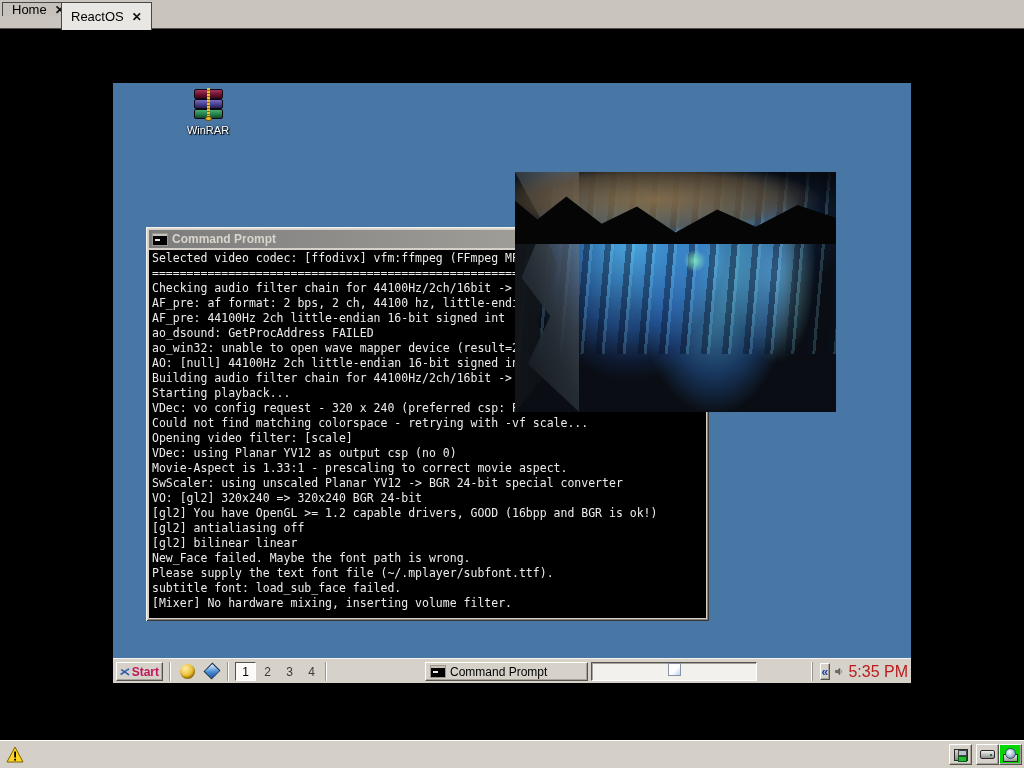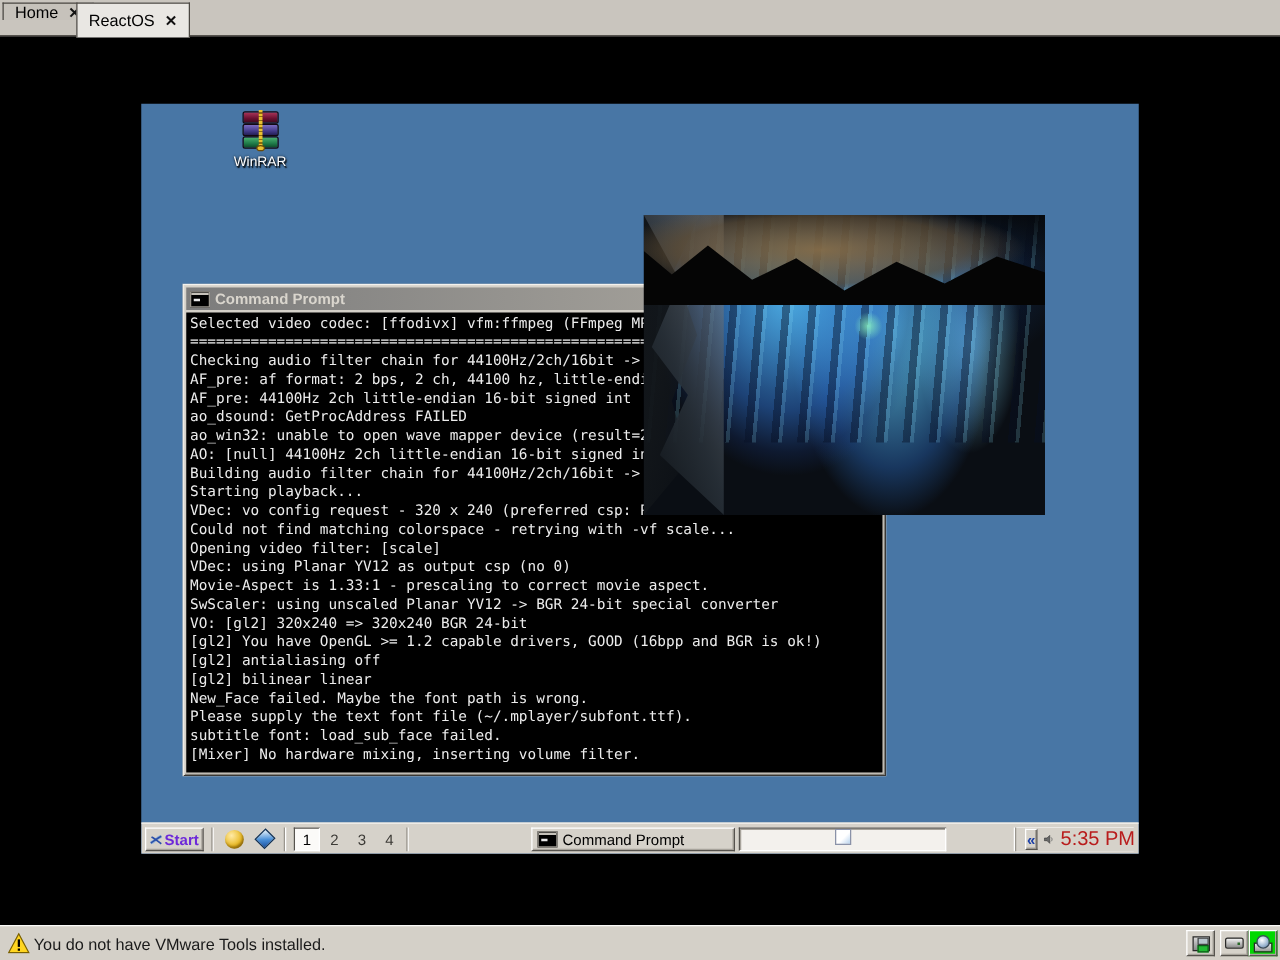--- a/index.html
+++ b/index.html
@@ -64,21 +64,21 @@
       clip-path:polygon(0 0,100% 0,55% 18%,95% 40%,50% 62%,80% 82%,0 100%); }
   .v-rock-r { left:auto; right:0; width:20%; background:linear-gradient(250deg, rgba(130,140,150,.55) 10%, rgba(40,48,56,.9) 55%, rgba(12,16,20,.95));
       clip-path:polygon(100% 0,0 0,45% 22%,10% 44%,55% 60%,20% 80%,100% 100%); }
   .v-top { height:16%; background:linear-gradient(rgba(6,9,13,.9), rgba(6,9,13,0)); }
 
   
   #taskbar { left:0; top:575px; width:798px; height:25px; background:#d6d2ca; border-top:1px solid #f6f4f0; z-index:10; }
   .raised { border:1px solid; border-color:#ffffff #56534e #56534e #ffffff; box-shadow:inset -1px -1px 0 #a7a39b; background:#d6d2ca; }
   .sunken { border:1px solid; border-color:#56534e #ffffff #ffffff #56534e; box-shadow:inset 1px 1px 0 #a7a39b; }
   #startbtn { left:3px; top:3px; width:47px; height:19px; display:flex; align-items:center; gap:2px; padding:0 3px; cursor:pointer; }
-  #startbtn .lbl { font-size:12px; font-weight:bold; color:#6d28d9; }
+  #startbtn .lbl { font-size:12px; font-weight:bold; color:#be185d; }
   .tb-sep { position:absolute; top:3px; width:2px; height:19px; border-left:1px solid #9a968e; border-right:1px solid #fff; }
   .ql { position:absolute; top:4px; width:17px; height:17px; cursor:pointer; }
   .ball { border-radius:50%; width:15px; height:15px; margin:1px; background:radial-gradient(circle at 35% 30%, #ffeaa6, #e9b922 60%, #96700e); box-shadow:inset -1px -2px 2px rgba(90,60,0,.5); }
   .diamond { width:12px; height:12px; margin:2px; transform:rotate(45deg) scale(.95,1.05); border:1px solid #123358;
              background:linear-gradient(135deg,#cfe4f5 10%,#4a90d8 55%,#1a50a0); }
   .pager-cell { position:absolute; top:3px; width:21px; height:19px; font-size:12px; color:#3c3a36; display:flex; align-items:center; justify-content:center; cursor:pointer; }
   .pager-cell.active { background:#fbfaf8; color:#000; border:1px solid; border-color:#56534e #ffffff #ffffff #56534e; }
   .taskbtn { position:absolute; top:3px; height:19px; display:flex; align-items:center; gap:4px; padding:0 4px; font-size:12px; color:#000;
              overflow:hidden; white-space:nowrap; cursor:pointer; }
   #task-mplayer { background:#f3f1ed; }
@@ -219,21 +219,20 @@
     </div>
   </div>
 </div>
 
 <div id="statusbar" class="abs">
   <svg id="warn" width="18" height="17" viewBox="0 0 18 17">
     <polygon points="9,1 17,16 1,16" fill="#ffd520" stroke="#7a6000" stroke-width="1"></polygon>
     <rect x="8.2" y="5.5" width="1.8" height="6" fill="#000"></rect>
     <rect x="8.2" y="12.8" width="1.8" height="1.8" fill="#000"></rect>
   </svg>
-  <span id="status-msg">You do not have VMware Tools installed.</span>
 
   <div class="dev-btn raised" id="dev-floppy">
       <div class="floppy-art"></div>
     </div>
   <div class="dev-btn raised" id="dev-hdd">
       <div class="hdd-art"></div>
     </div>
   <div class="dev-btn raised" id="dev-cd">
       <div class="cd-art"></div>
     </div>

